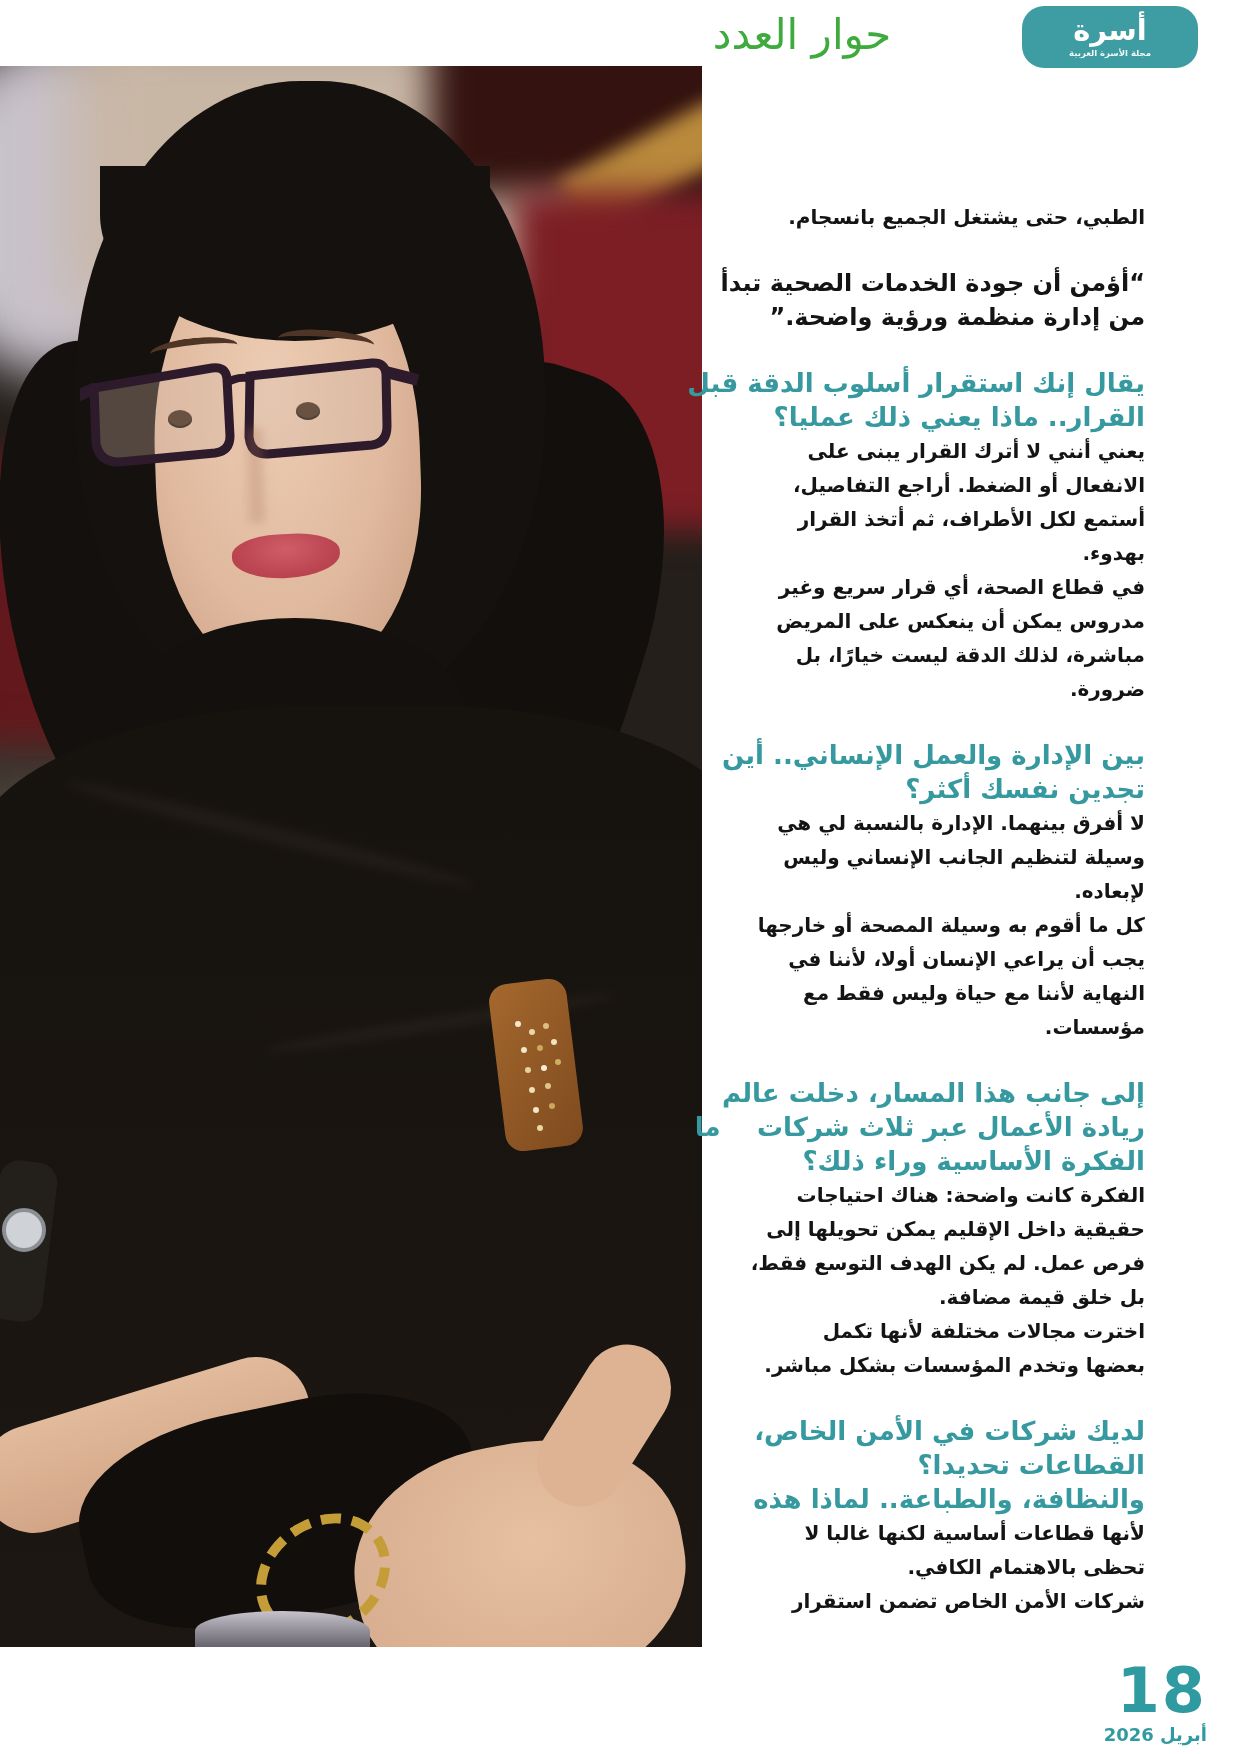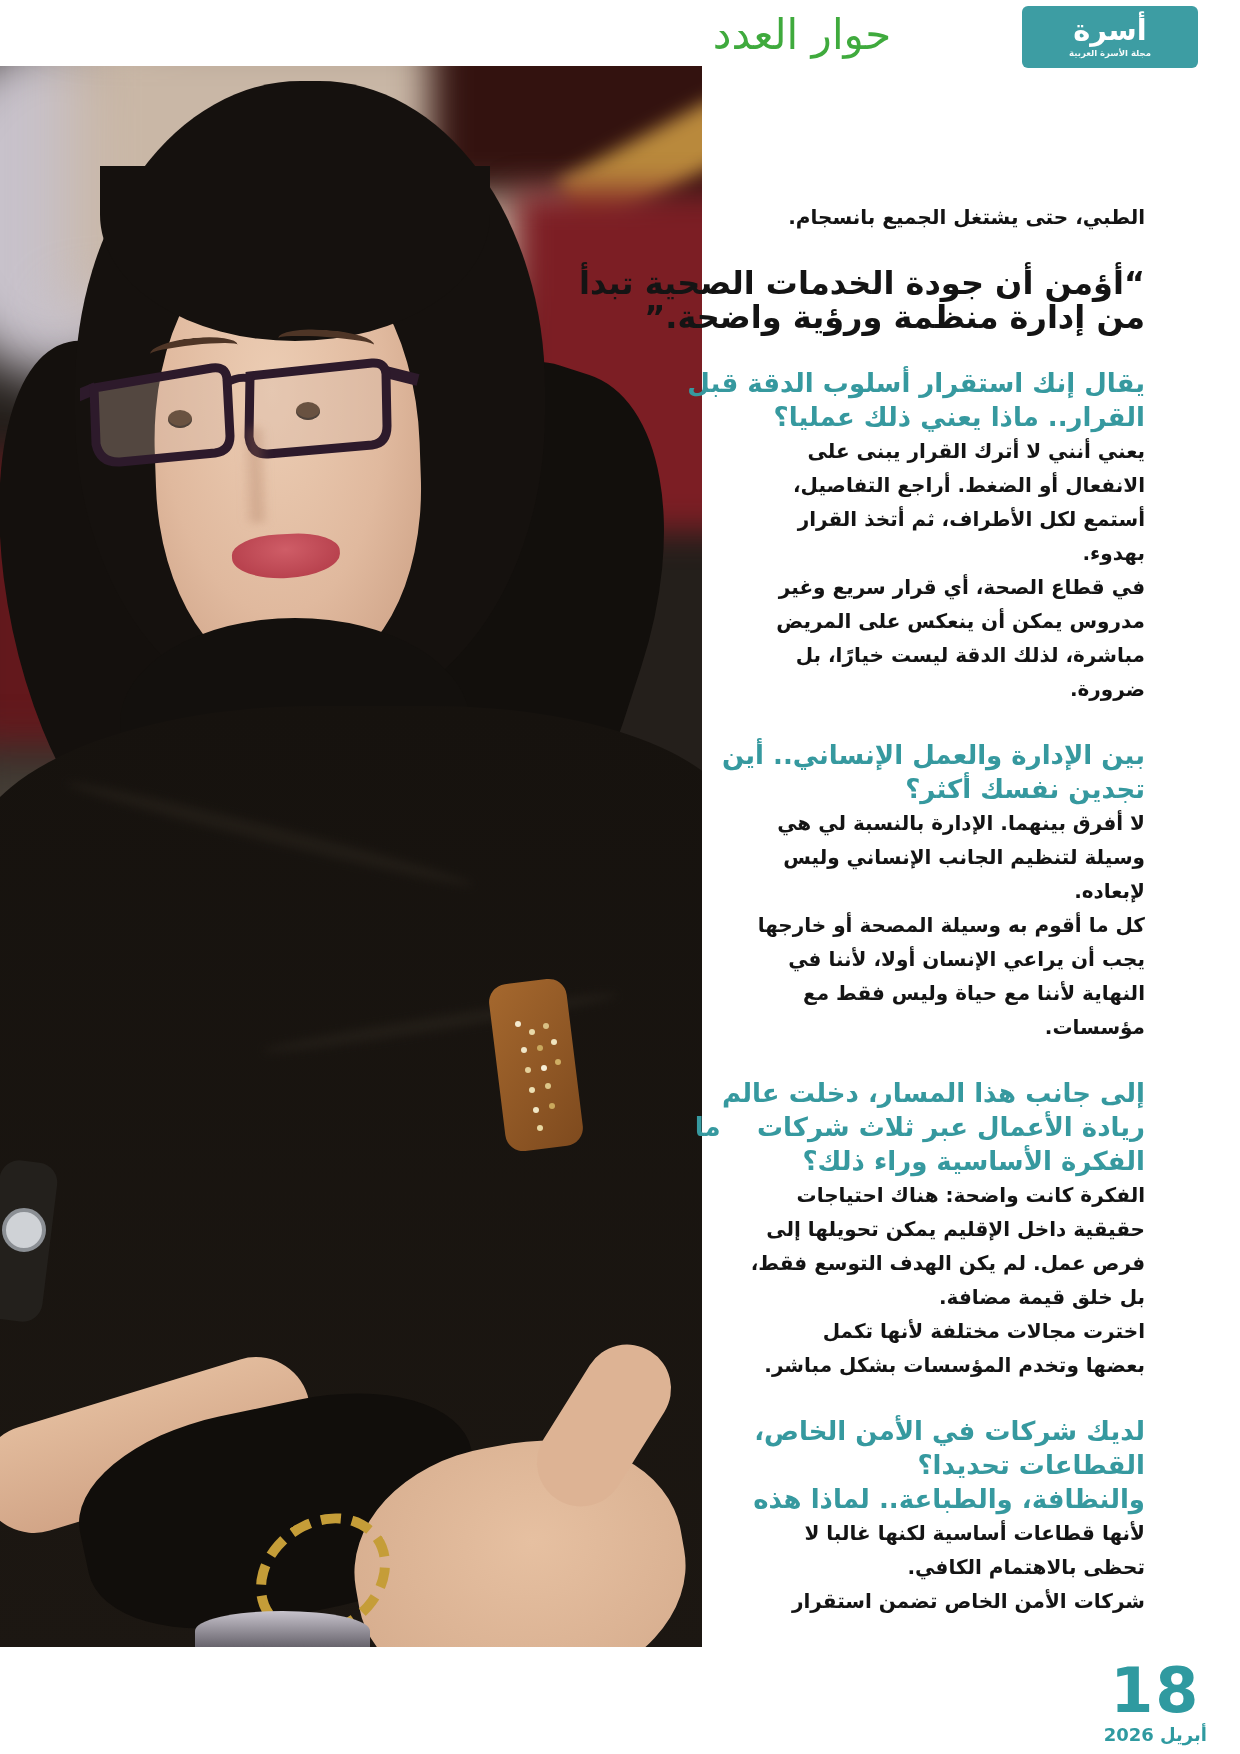--- a/index.html
+++ b/index.html
@@ -3,21 +3,21 @@
 <meta charset="utf-8">
 <style>
   html,body{margin:0;padding:0;background:#ffffff;}
   .page{
     position:relative;width:1240px;height:1754px;background:#ffffff;overflow:hidden;
     font-family:"DejaVu Sans",sans-serif;
   }
   
   .logo-box{
     position:absolute;left:1022px;top:6px;width:176px;height:62px;
-    background:#3d9da3;border-radius:6px;color:#ffffff;
+    background:#3d9da3;border-radius:22px;color:#ffffff;
     display:flex;flex-direction:column;align-items:center;justify-content:center;
   }
   .logo-name{font-size:29px;font-weight:bold;line-height:1;letter-spacing:1px;}
   .logo-tagline{font-size:8.5px;font-weight:bold;margin-top:3px;opacity:.95;}
   .section-title{
     position:absolute;right:228px;top:10px;width:420px;text-align:center;
     color:#3faa3d;font-size:42px;font-weight:normal;line-height:1.2;direction:rtl;
   }
   
   .photo{position:absolute;left:0;top:66px;width:702px;height:1581px;overflow:hidden;background:#241f1b;}
@@ -56,24 +56,24 @@
   .forearm{left:-25px;top:1325px;width:340px;height:108px;background:linear-gradient(#e2bb9c,#d2a587);border-radius:54px;transform:rotate(-17deg);}
   .sleeve{left:80px;top:1340px;width:400px;height:210px;background:#110e0b;border-radius:40%;transform:rotate(-12deg);}
   .hand{left:355px;top:1378px;width:330px;height:250px;background:radial-gradient(ellipse at 55% 40%,#e6c0a1,#d3a98a);border-radius:46%;transform:rotate(-10deg);}
   .thumb{left:560px;top:1272px;width:88px;height:175px;background:#ddb394;border-radius:46px;transform:rotate(32deg);}
   .chain-bracelet{left:252px;top:1452px;width:122px;height:96px;border:10px dashed #c59d38;border-radius:50%;transform:rotate(-35deg);}
   .cup{left:195px;top:1545px;width:175px;height:40px;background:linear-gradient(#c7c3cc,#5d5962);border-radius:50% 50% 0 0;}
   
   .article{position:absolute;right:95px;top:200px;width:440px;direction:rtl;text-align:right;color:#141414;}
   .article .line{white-space:nowrap;line-height:34px;}
   .block.answer{font-size:20px;font-weight:bold;}
-  .block.quote{font-size:32px;font-weight:bold;margin-top:32px;text-align:right;}
+  .block.quote{font-size:24px;font-weight:bold;margin-top:32px;text-align:right;}
   .block.question{font-size:26px;font-weight:bold;color:#36999f;margin-top:32px;}
   
-  .footer{position:absolute;right:33px;top:1660px;text-align:center;direction:rtl;}
+  .footer{position:absolute;right:33px;top:1660px;text-align:right;direction:rtl;}
   .page-number{color:#2f9aa0;font-size:62px;font-weight:bold;line-height:1;letter-spacing:2px;}
   .page-date{color:#2f9aa0;font-size:18px;font-weight:bold;margin-top:2px;direction:rtl;}
 </style>
 </head>
 <body>
 
 <div class="page">
 
   <div class="logo-box">
     <div class="logo-name">أسرة</div>

